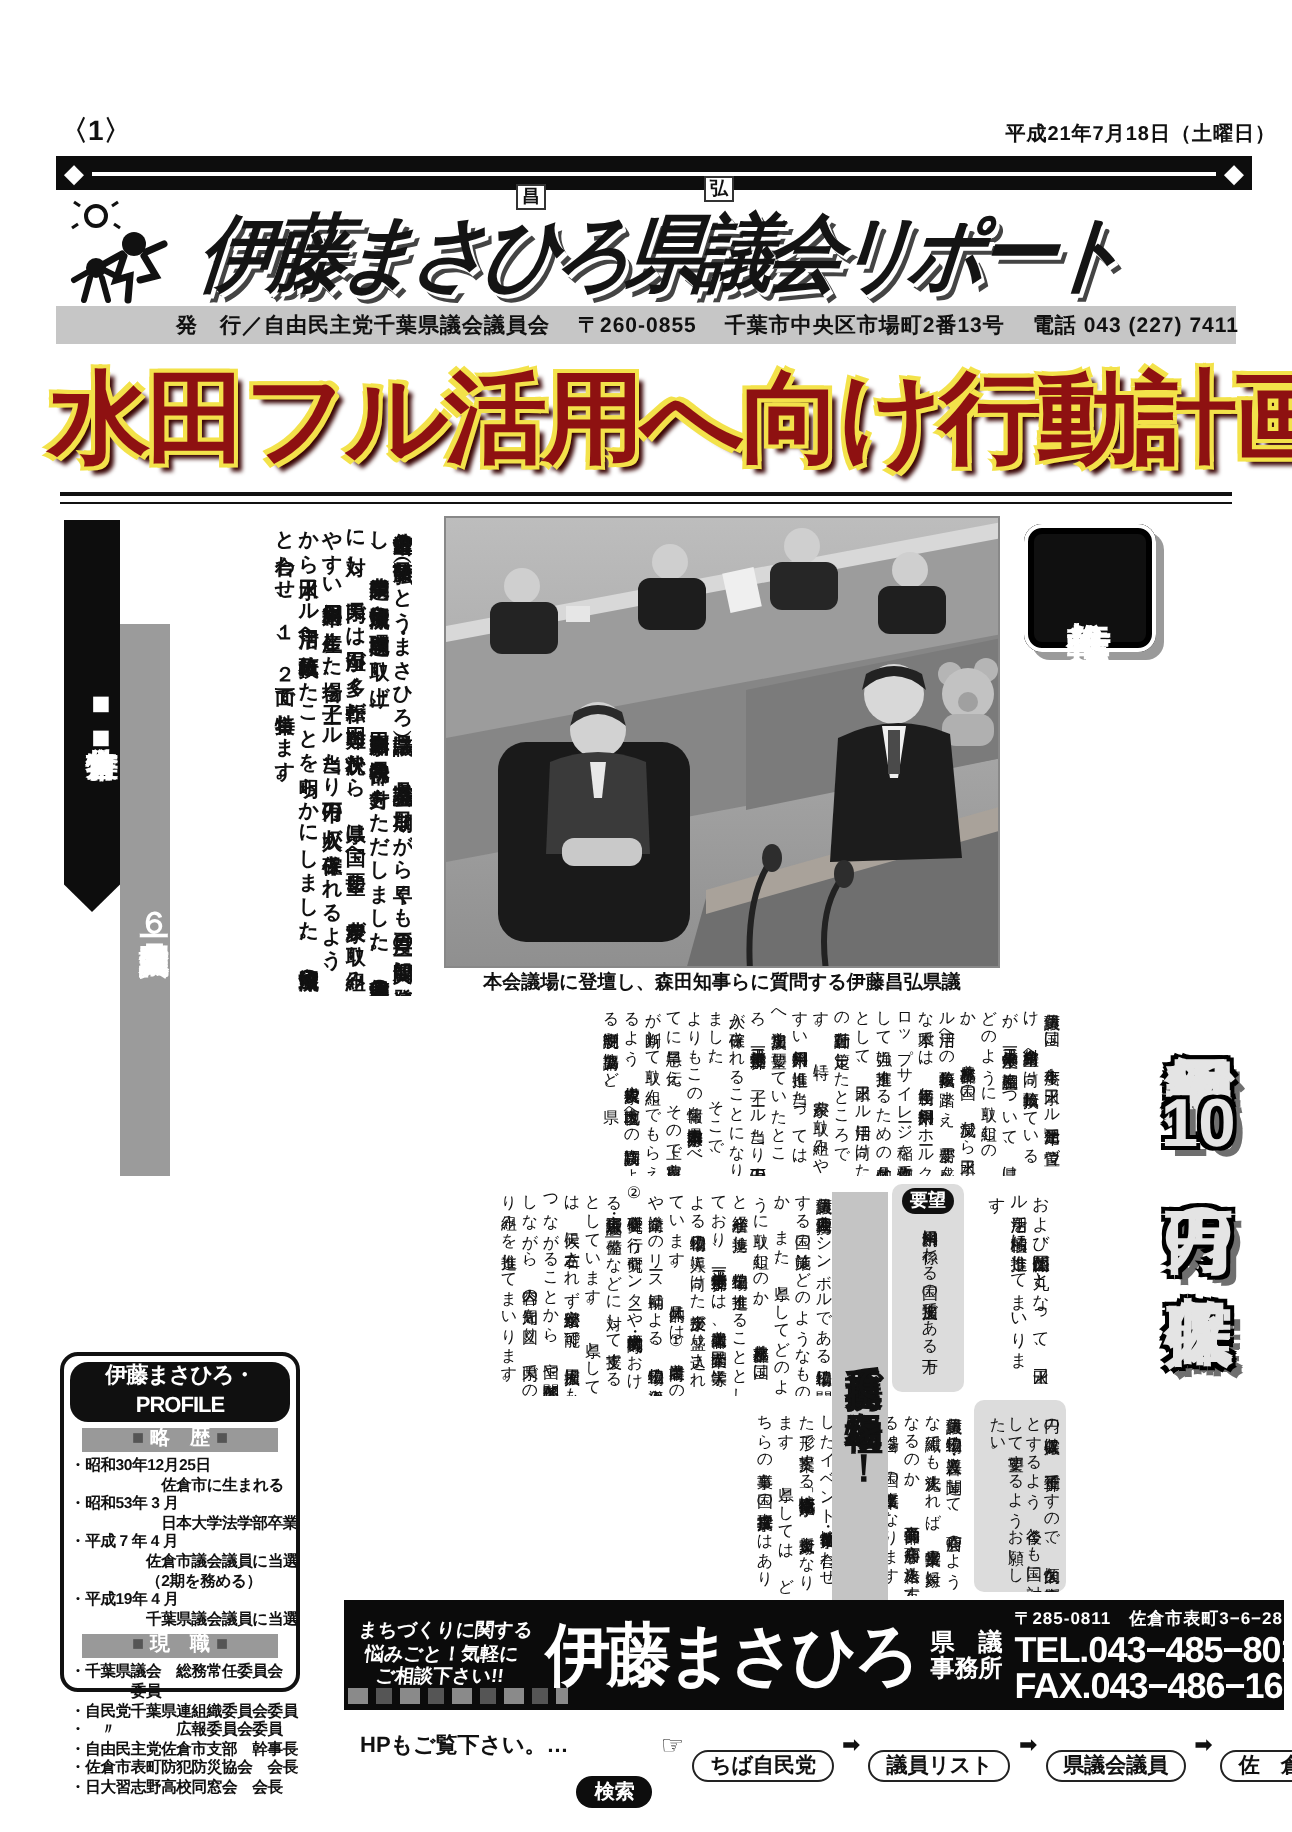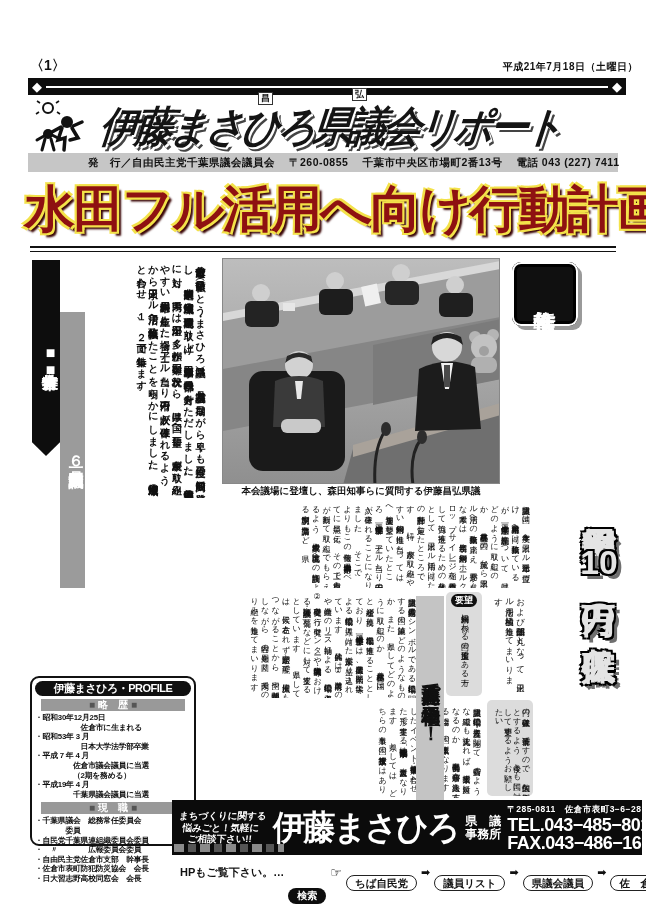--- a/index.html
+++ b/index.html
@@ -61,21 +61,21 @@
   .subhead2{left:416px;top:596px;width:28px;height:206px;background:#c4c4c4;color:#111;
             font-size:19px;font-weight:900;text-align:center;padding-top:4px;box-sizing:border-box;}
   .yobo1{left:446px;top:592px;width:36px;height:104px;background:#dcdcdc;border-radius:5px;
          padding:2px;box-sizing:border-box;overflow:hidden;}
   .yobo-badge{width:26px;margin:0 auto 2px auto;background:#101010;color:#fff;border-radius:7px;
               font-size:9px;font-weight:bold;text-align:center;line-height:13px;}
   .yobo1 .yt{writing-mode:vertical-rl;text-orientation:upright;font-size:8px;line-height:10px;height:82px;margin:0 auto;overflow:hidden;}
   .yobo2{left:487px;top:700px;width:46px;height:96px;background:#dcdcdc;border-radius:5px;
          font-size:8px;line-height:9px;letter-spacing:.2px;padding:3px;box-sizing:border-box;overflow:hidden;}
   
-  .profile{left:30px;top:676px;width:166px;height:170px;border:2.5px solid #111;border-radius:9px;
+  .profile{left:30px;top:676px;width:120px;height:170px;border:2.5px solid #111;border-radius:9px;
            background:#fff;padding:3px;box-sizing:border-box;}
   .profile-title{background:#101010;color:#fff;border-radius:9px;font-size:11px;font-weight:900;
                  text-align:center;line-height:15px;letter-spacing:-.5px;}
   .psec{background:#999;color:#fff;font-size:10px;font-weight:bold;text-align:center;line-height:12px;
         margin:3px 6px 2px 6px;}
   .psec::before,.psec::after{content:"■";color:#555;margin:0 3px;}
   .pitem{font-size:7.8px;line-height:9.6px;font-weight:bold;white-space:pre;letter-spacing:-.2px;}
   
   .office{left:172px;top:800px;width:470px;height:55px;background:#0b0b0b;color:#fff;
           display:flex;align-items:center;box-sizing:border-box;padding:2px 6px;}

